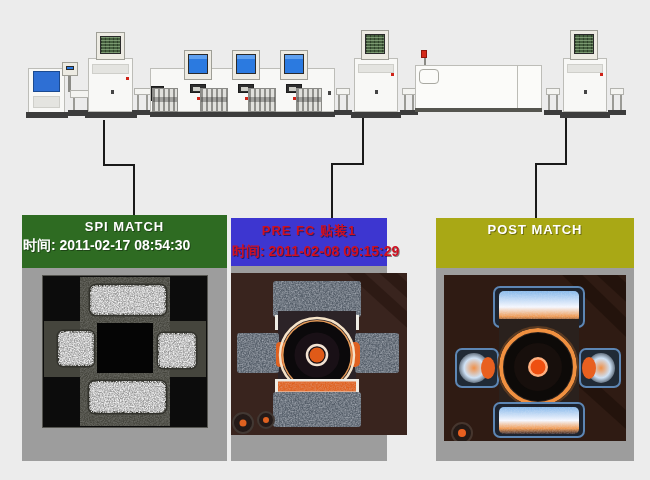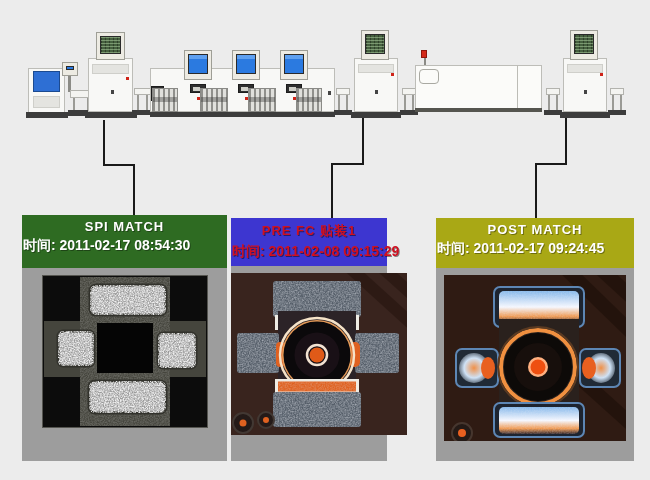--- a/index.html
+++ b/index.html
@@ -273,21 +273,20 @@
         <circle cx="12" cy="150" r="3.5" fill="#df6120"></circle>
         <circle cx="35" cy="147" r="8" fill="#241a18" stroke="#423833" stroke-width="2"></circle>
         <circle cx="35" cy="147" r="3" fill="#df6120"></circle>
       </svg>
     </div>
   </div>
 
   <div class="panel" style="left:436px;top:218px;width:198px;height:243px;">
     <div class="panel-header" style="height: 50px; background-color: rgb(169, 168, 21);">
       <div class="panel-title t-white">POST MATCH</div>
-      <div class="panel-ts t-white">时间: 2011-02-17 09:24:45</div>
     </div>
     <div class="panel-body">
       <svg class="panel-photo" width="182" height="166" viewBox="0 0 182 166">
         <defs>
           <filter id="spk3" x="-5%" y="-5%" width="110%" height="110%">
             <feTurbulence type="fractalNoise" baseFrequency="0.7" numOctaves="2" seed="21"></feTurbulence>
             <feColorMatrix type="matrix" values="0 0 0 0 0.8  0 0 0 0 0.82  0 0 0 0 0.9  0 0 0 1.4 -0.45"></feColorMatrix>
             <feComposite operator="in" in2="SourceGraphic"></feComposite>
           </filter>
           <linearGradient id="sold-h" x1="0" y1="0" x2="0" y2="1">

